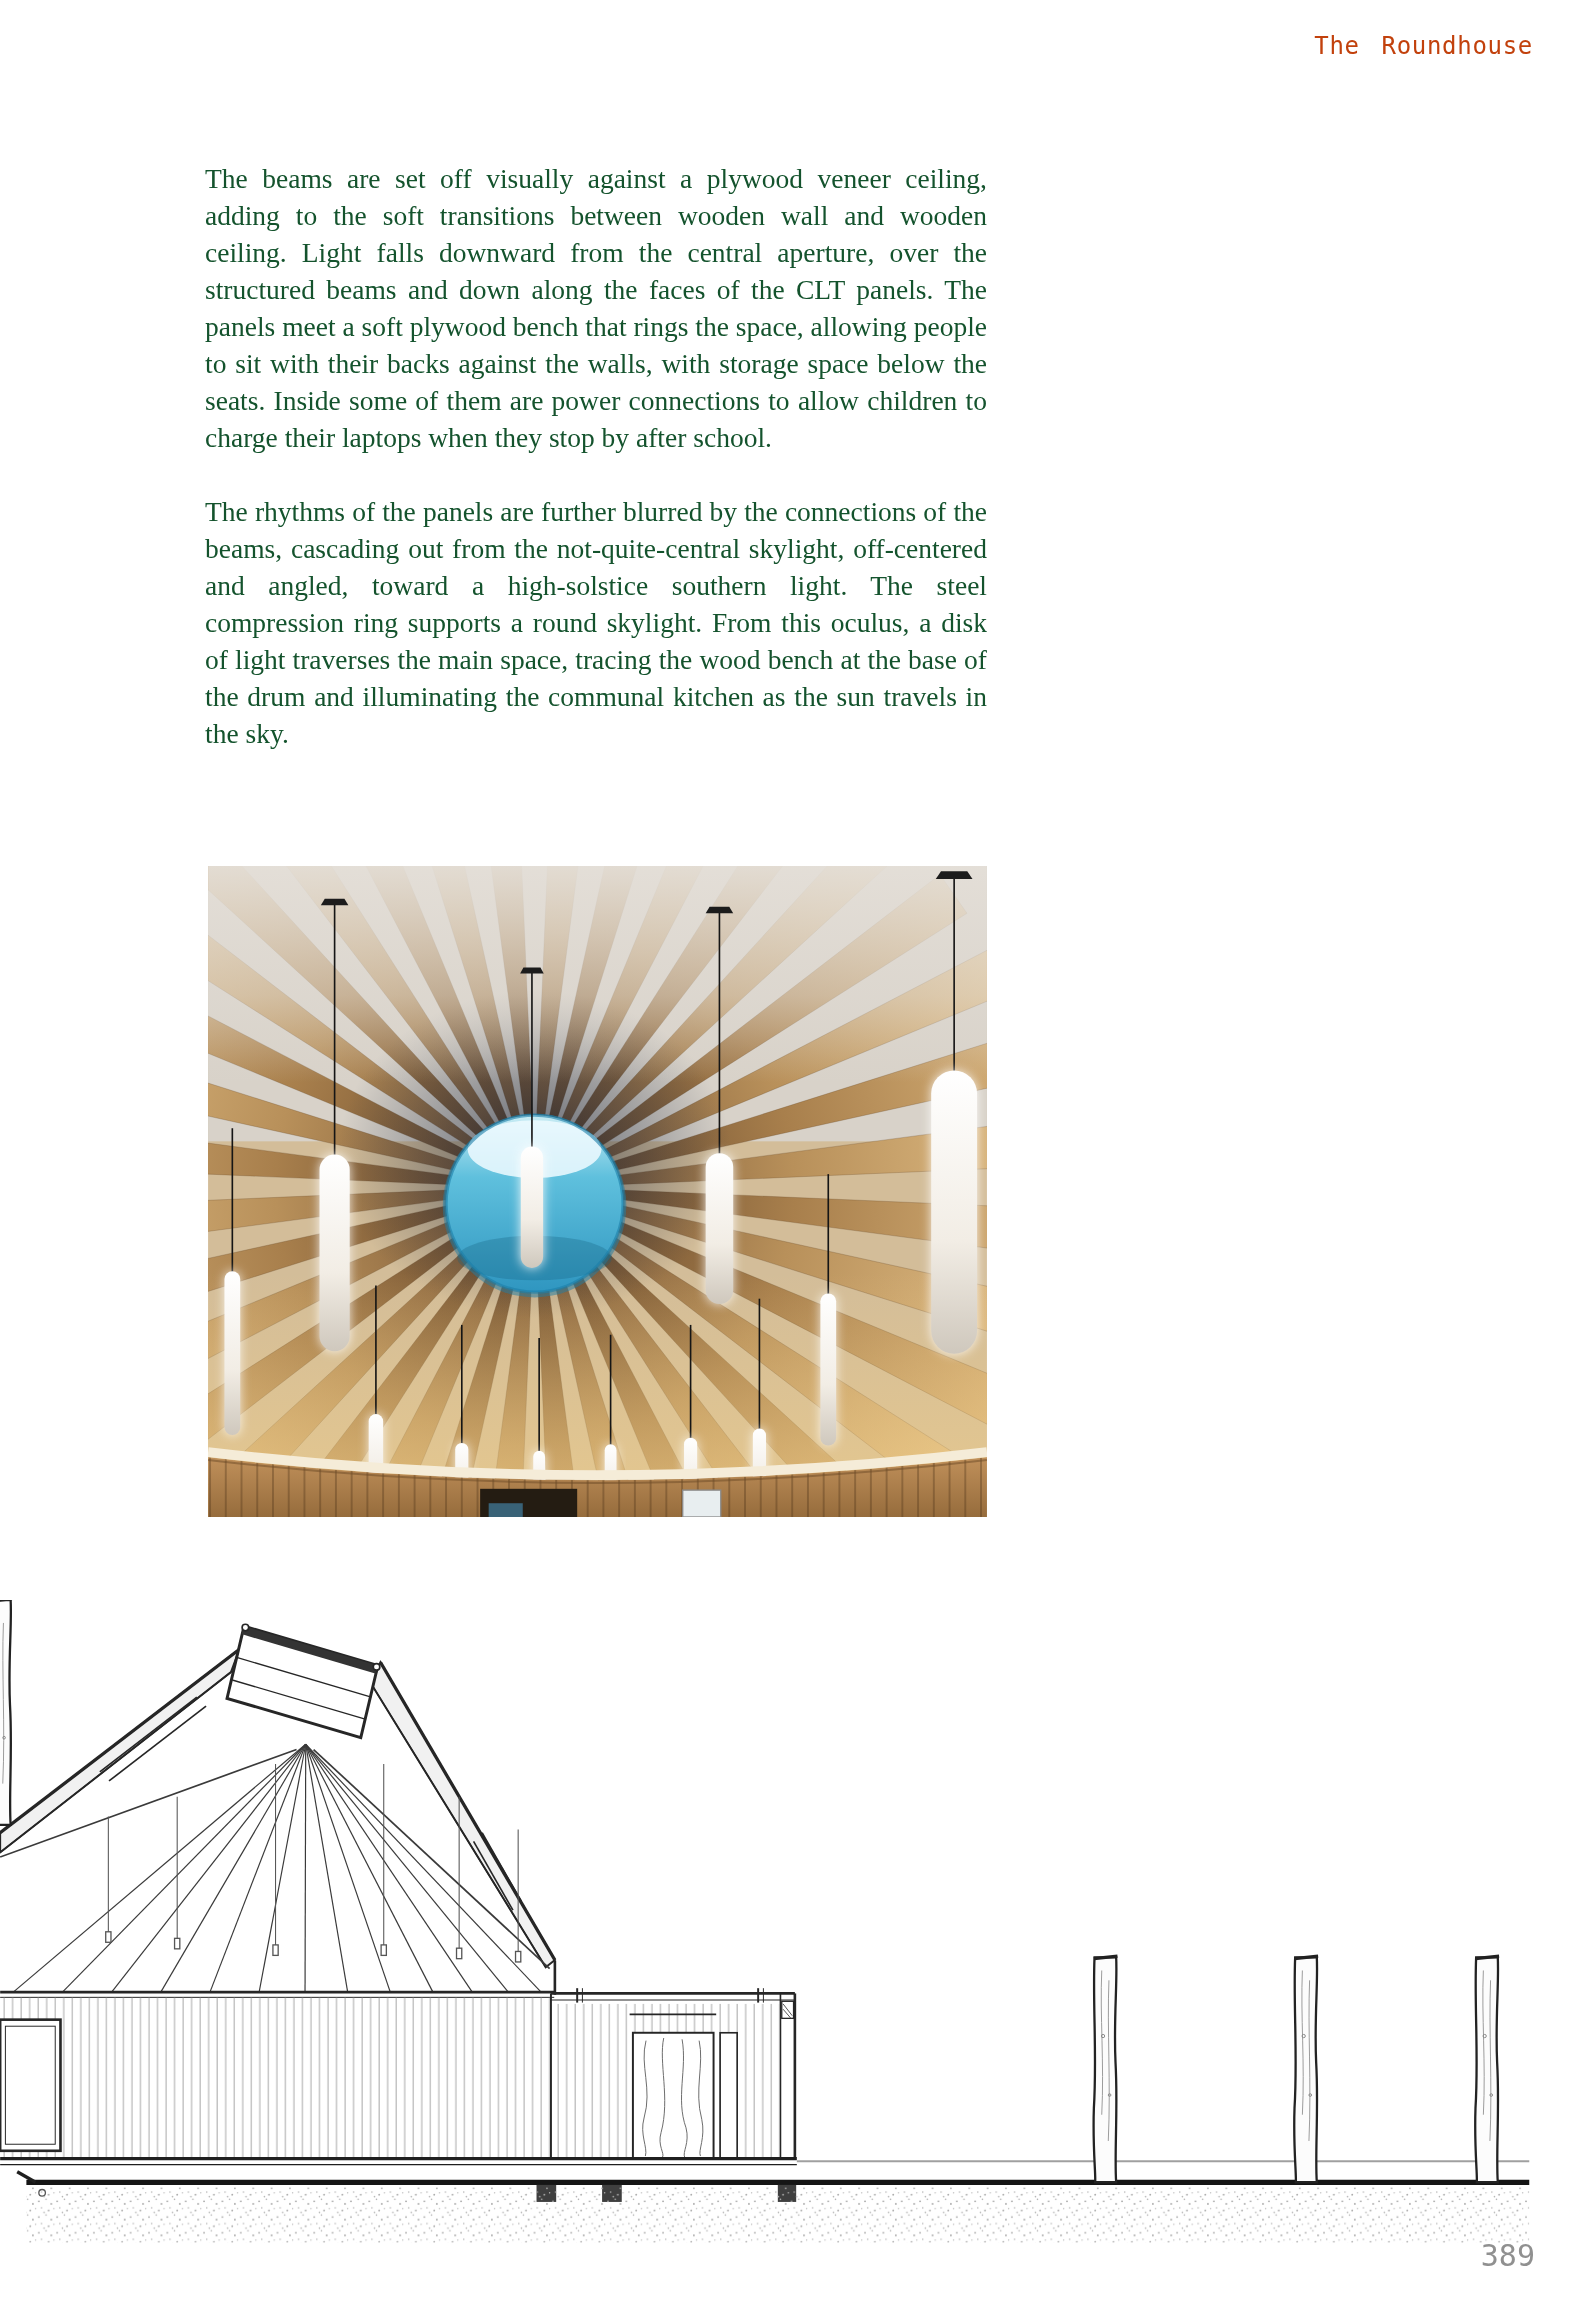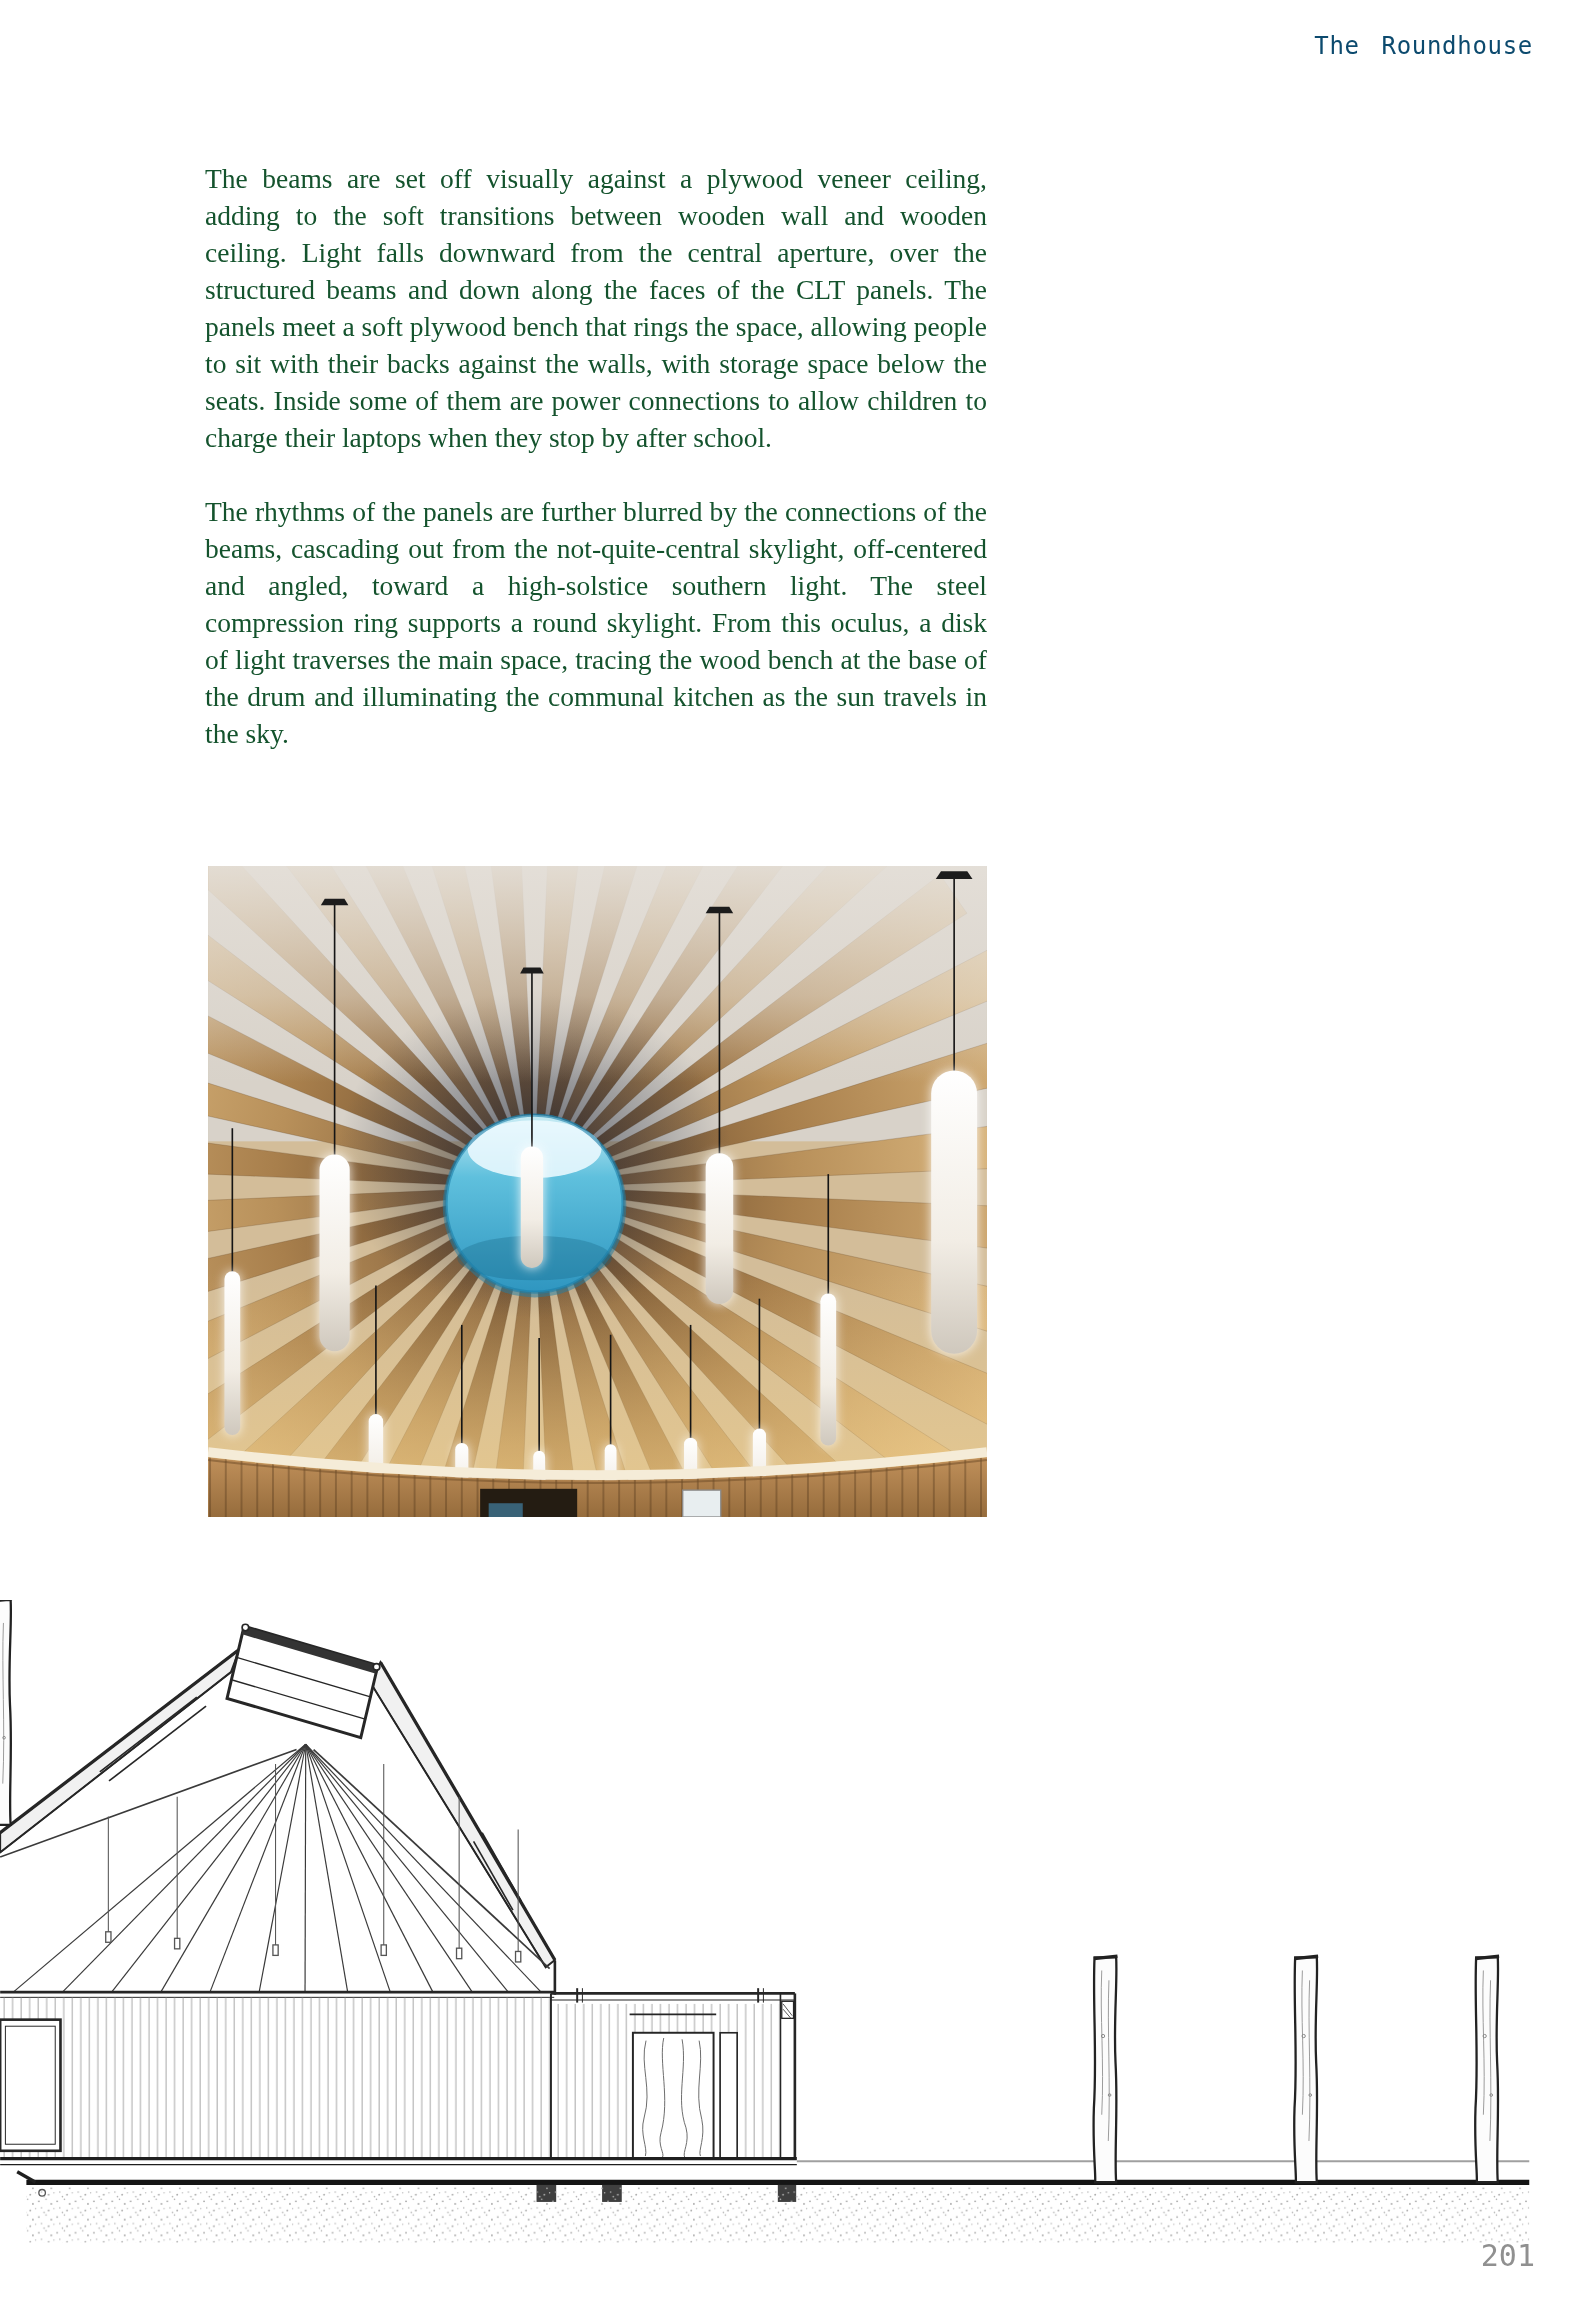--- a/index.html
+++ b/index.html
@@ -1,18 +1,18 @@
 <!DOCTYPE html>
 <html style="font-size:10.5px"><head>
 <meta charset="utf-8">
 <style>
   html,body{margin:0;padding:0;background:#ffffff;}
   .page{position:relative;width:1574px;height:2319px;background:#ffffff;overflow:hidden;
         font-family:"Liberation Serif",serif;}
-  .running-head{position:absolute;top:31.5px;right:41px;color:#0c4a6e;
+  .running-head{position:absolute;top:31.5px;right:41px;color:#c2410c;
         font-family:"DejaVu Sans Mono",monospace;font-size:24px;letter-spacing:0.7px;word-spacing:6.6px;}
   .body-col{position:absolute;left:205px;top:160px;width:782px;color:#14532d;
         font-size:27.5px;line-height:37px;text-align:justify;}
   .body-col p{margin:0 0 37px 0;}
   .photo-wrap{position:absolute;left:208px;top:866px;width:779px;height:651px;}
   .drawing-wrap{position:absolute;left:0;top:1600px;width:1574px;height:718px;}
   .folio{position:absolute;top:2238px;right:39px;color:#909090;
         font-family:"DejaVu Sans Mono",monospace;font-size:30px;}
   svg{display:block;}
 </style>
@@ -327,16 +327,16 @@
         <circle cx="-4" cy="120" r="2.5" fill="none" stroke="#888888" stroke-width="1.5"></circle>
         <circle cx="6" cy="210" r="2" fill="none" stroke="#888888" stroke-width="1.5"></circle>
       </g>
       <use href="#postShape" transform="translate(1686 545)"></use>
       <use href="#postShape" transform="translate(1992 545)"></use>
       <use href="#postShape" transform="translate(2268 545)"></use>
     </g>
   </svg>
   </div>
 
-  <div class="folio">201</div>
+  <div class="folio">389</div>
 
 </div>
 
 
 </body></html>

